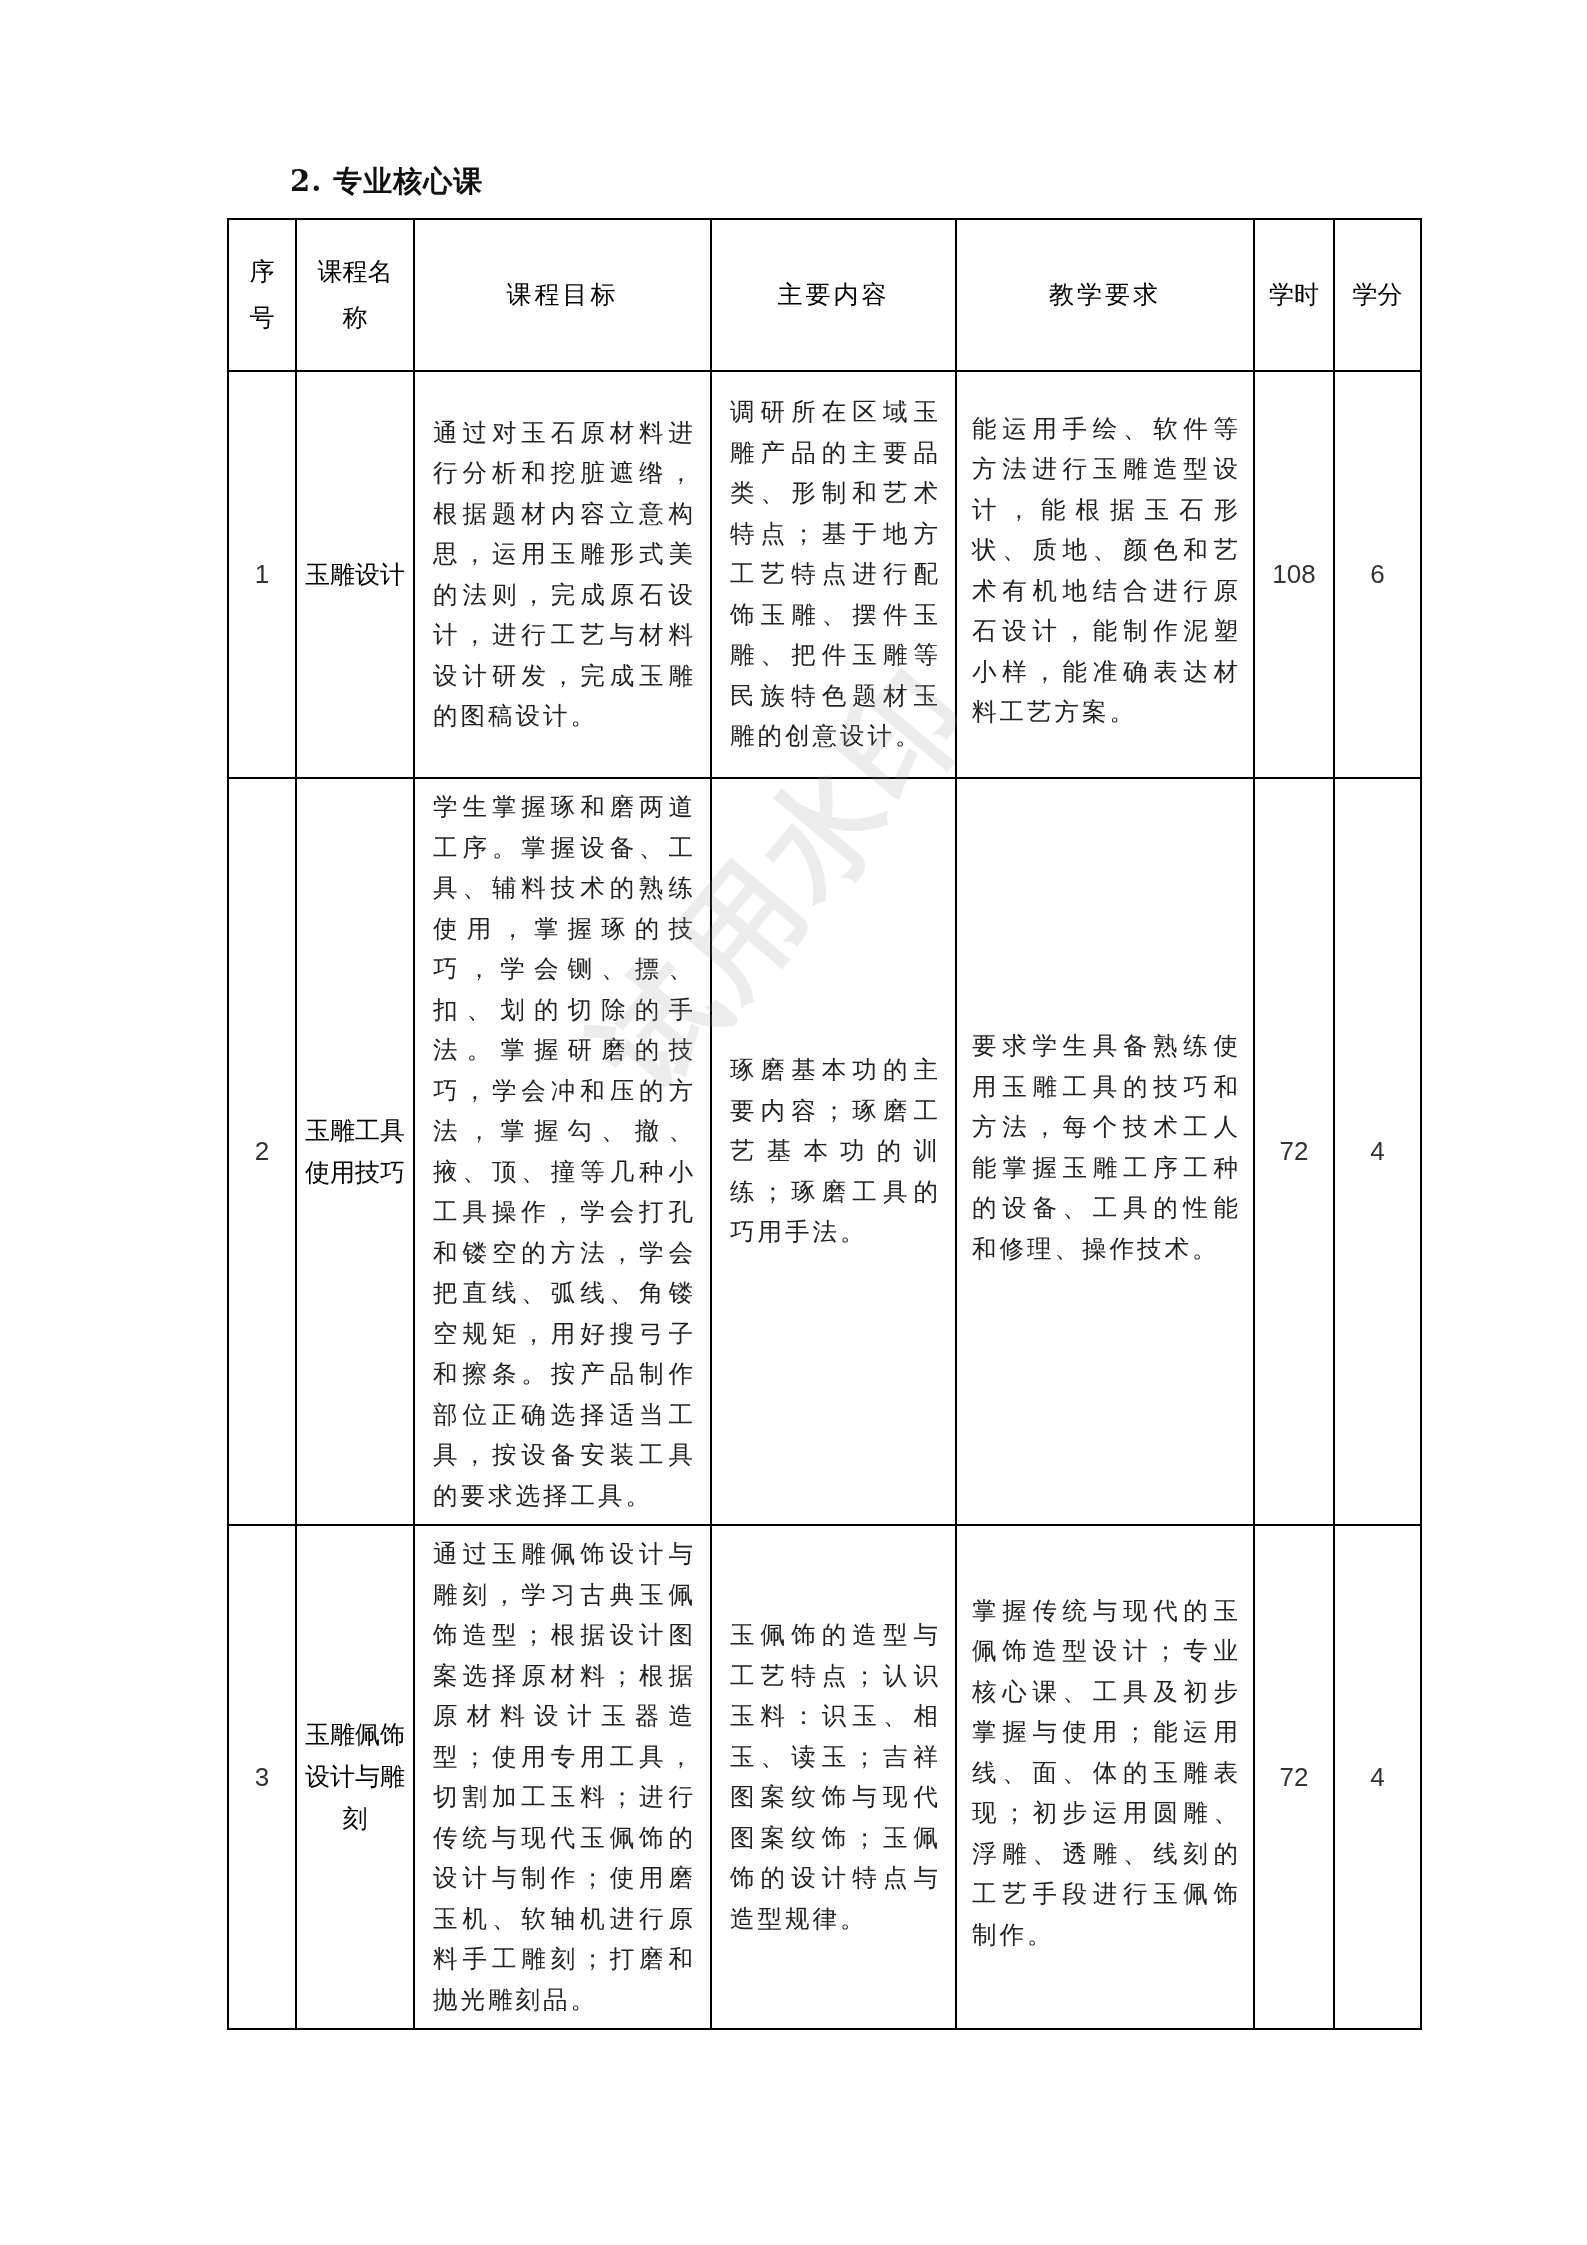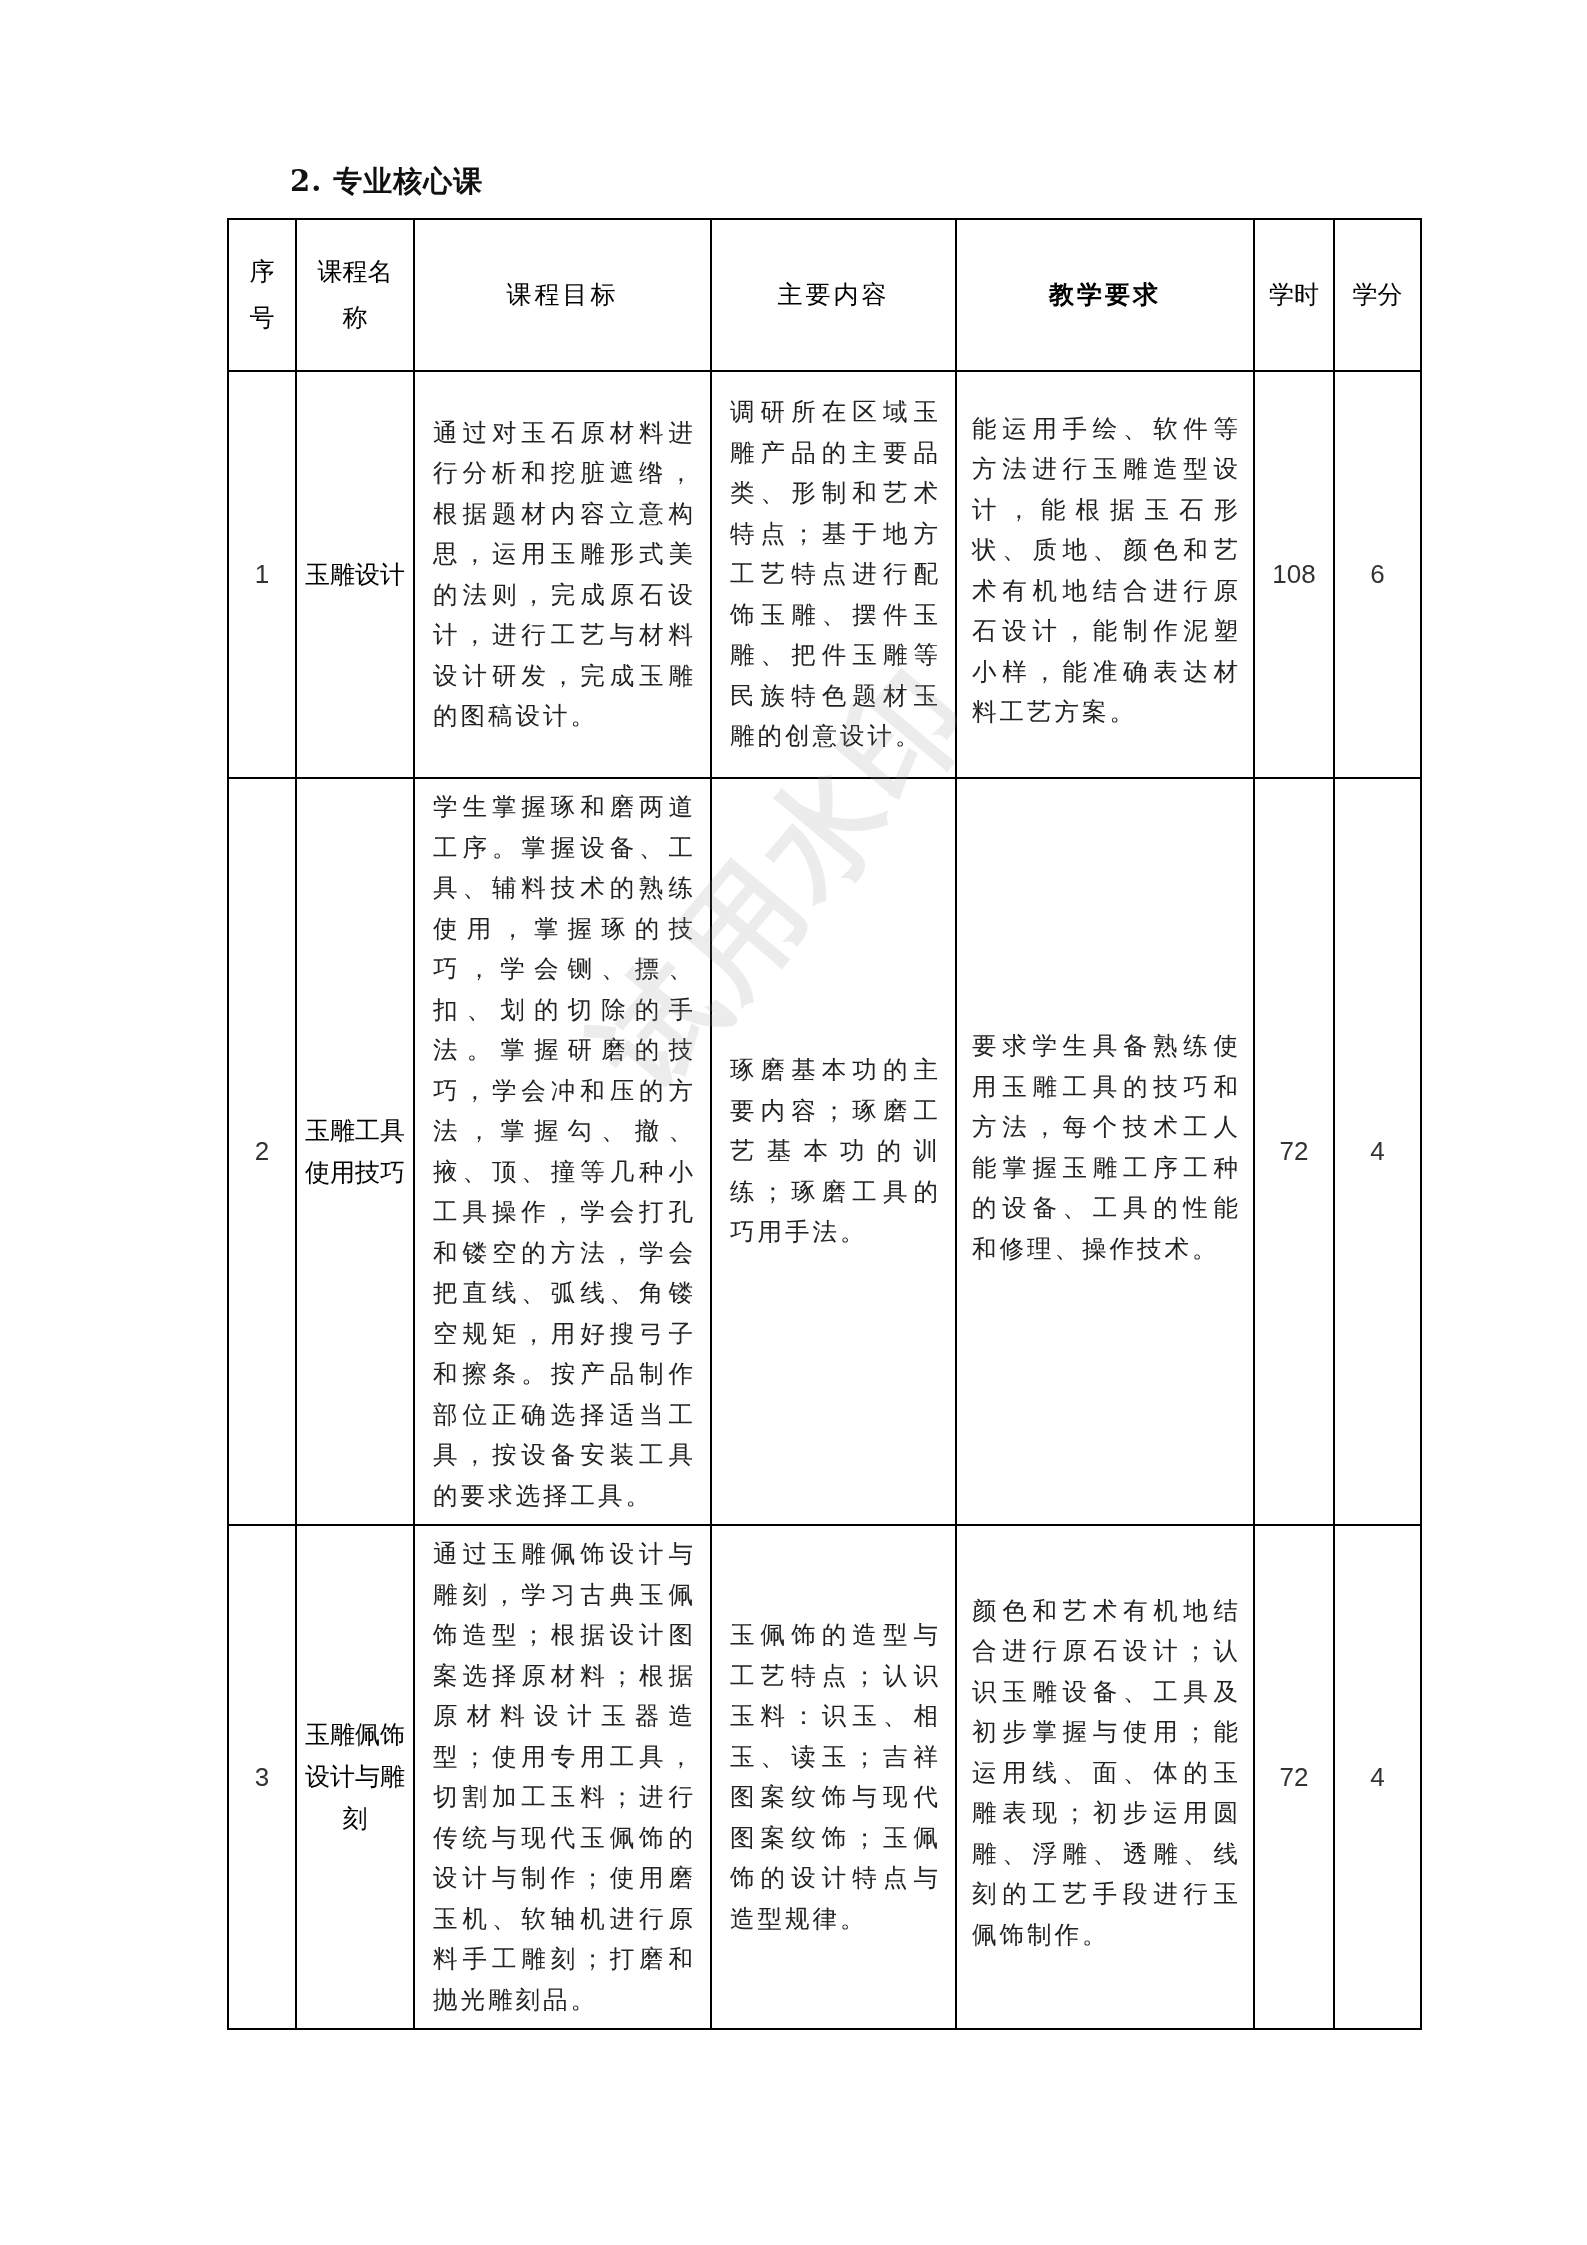--- a/index.html
+++ b/index.html
@@ -44,21 +44,21 @@
       <col style="width:298px">
       <col style="width:80px">
       <col style="width:87px">
     </colgroup>
     <thead>
       <tr style="height:152px">
         <th class="hdr-narrow" style="padding:0 20px;">序号</th>
         <th class="hdr-narrow" style="padding:0 14px;">课程名称</th>
         <th style="letter-spacing:3px;">课程目标</th>
         <th style="letter-spacing:3px;margin-top:45px;">主要内容</th>
-        <th style="letter-spacing:3px;font-weight:bold;">教学要求</th>
+        <th style="letter-spacing:3px;">教学要求</th>
         <th>学时</th>
         <th>学分</th>
       </tr>
     </thead>
     <tbody>
       <tr style="height:407px">
         <td class="num">1</td>
         <td class="name">玉雕设计</td>
         <td class="text goal">通过对玉石原材料进行分析和挖脏遮绺，根据题材内容立意构思，运用玉雕形式美的法则，完成原石设计，进行工艺与材料设计研发，完成玉雕的图稿设计。</td>
         <td class="text content">调研所在区域玉雕产品的主要品类、形制和艺术特点；基于地方工艺特点进行配饰玉雕、摆件玉雕、把件玉雕等民族特色题材玉雕的创意设计。</td>
@@ -73,21 +73,21 @@
         <td class="text content">琢磨基本功的主要内容；琢磨工艺基本功的训练；琢磨工具的巧用手法。</td>
         <td class="text req">要求学生具备熟练使用玉雕工具的技巧和方法，每个技术工人能掌握玉雕工序工种的设备、工具的性能和修理、操作技术。</td>
         <td class="hours">72</td>
         <td class="credits">4</td>
       </tr>
       <tr style="height:504px">
         <td class="num">3</td>
         <td class="name">玉雕佩饰设计与雕刻</td>
         <td class="text goal">通过玉雕佩饰设计与雕刻，学习古典玉佩饰造型；根据设计图案选择原材料；根据原材料设计玉器造型；使用专用工具，切割加工玉料；进行传统与现代玉佩饰的设计与制作；使用磨玉机、软轴机进行原料手工雕刻；打磨和抛光雕刻品。</td>
         <td class="text content">玉佩饰的造型与工艺特点；认识玉料：识玉、相玉、读玉；吉祥图案纹饰与现代图案纹饰；玉佩饰的设计特点与造型规律。</td>
-        <td class="text req">颜色和艺术有机地结合进行原石设计；认识玉雕设备、工具及初步掌握与使用；能运用线、面、体的玉雕表现；初步运用圆雕、浮雕、透雕、线刻的工艺手段进行玉佩饰制作。</td>
+        <td class="text req">掌握传统与现代的玉佩饰造型设计；专业核心课、工具及初步掌握与使用；能运用线、面、体的玉雕表现；初步运用圆雕、浮雕、透雕、线刻的工艺手段进行玉佩饰制作。</td>
         <td class="hours">72</td>
         <td class="credits">4</td>
       </tr>
     </tbody>
   </table>
 
   <div class="watermark">试用水印</div>
 
 </div>
 

